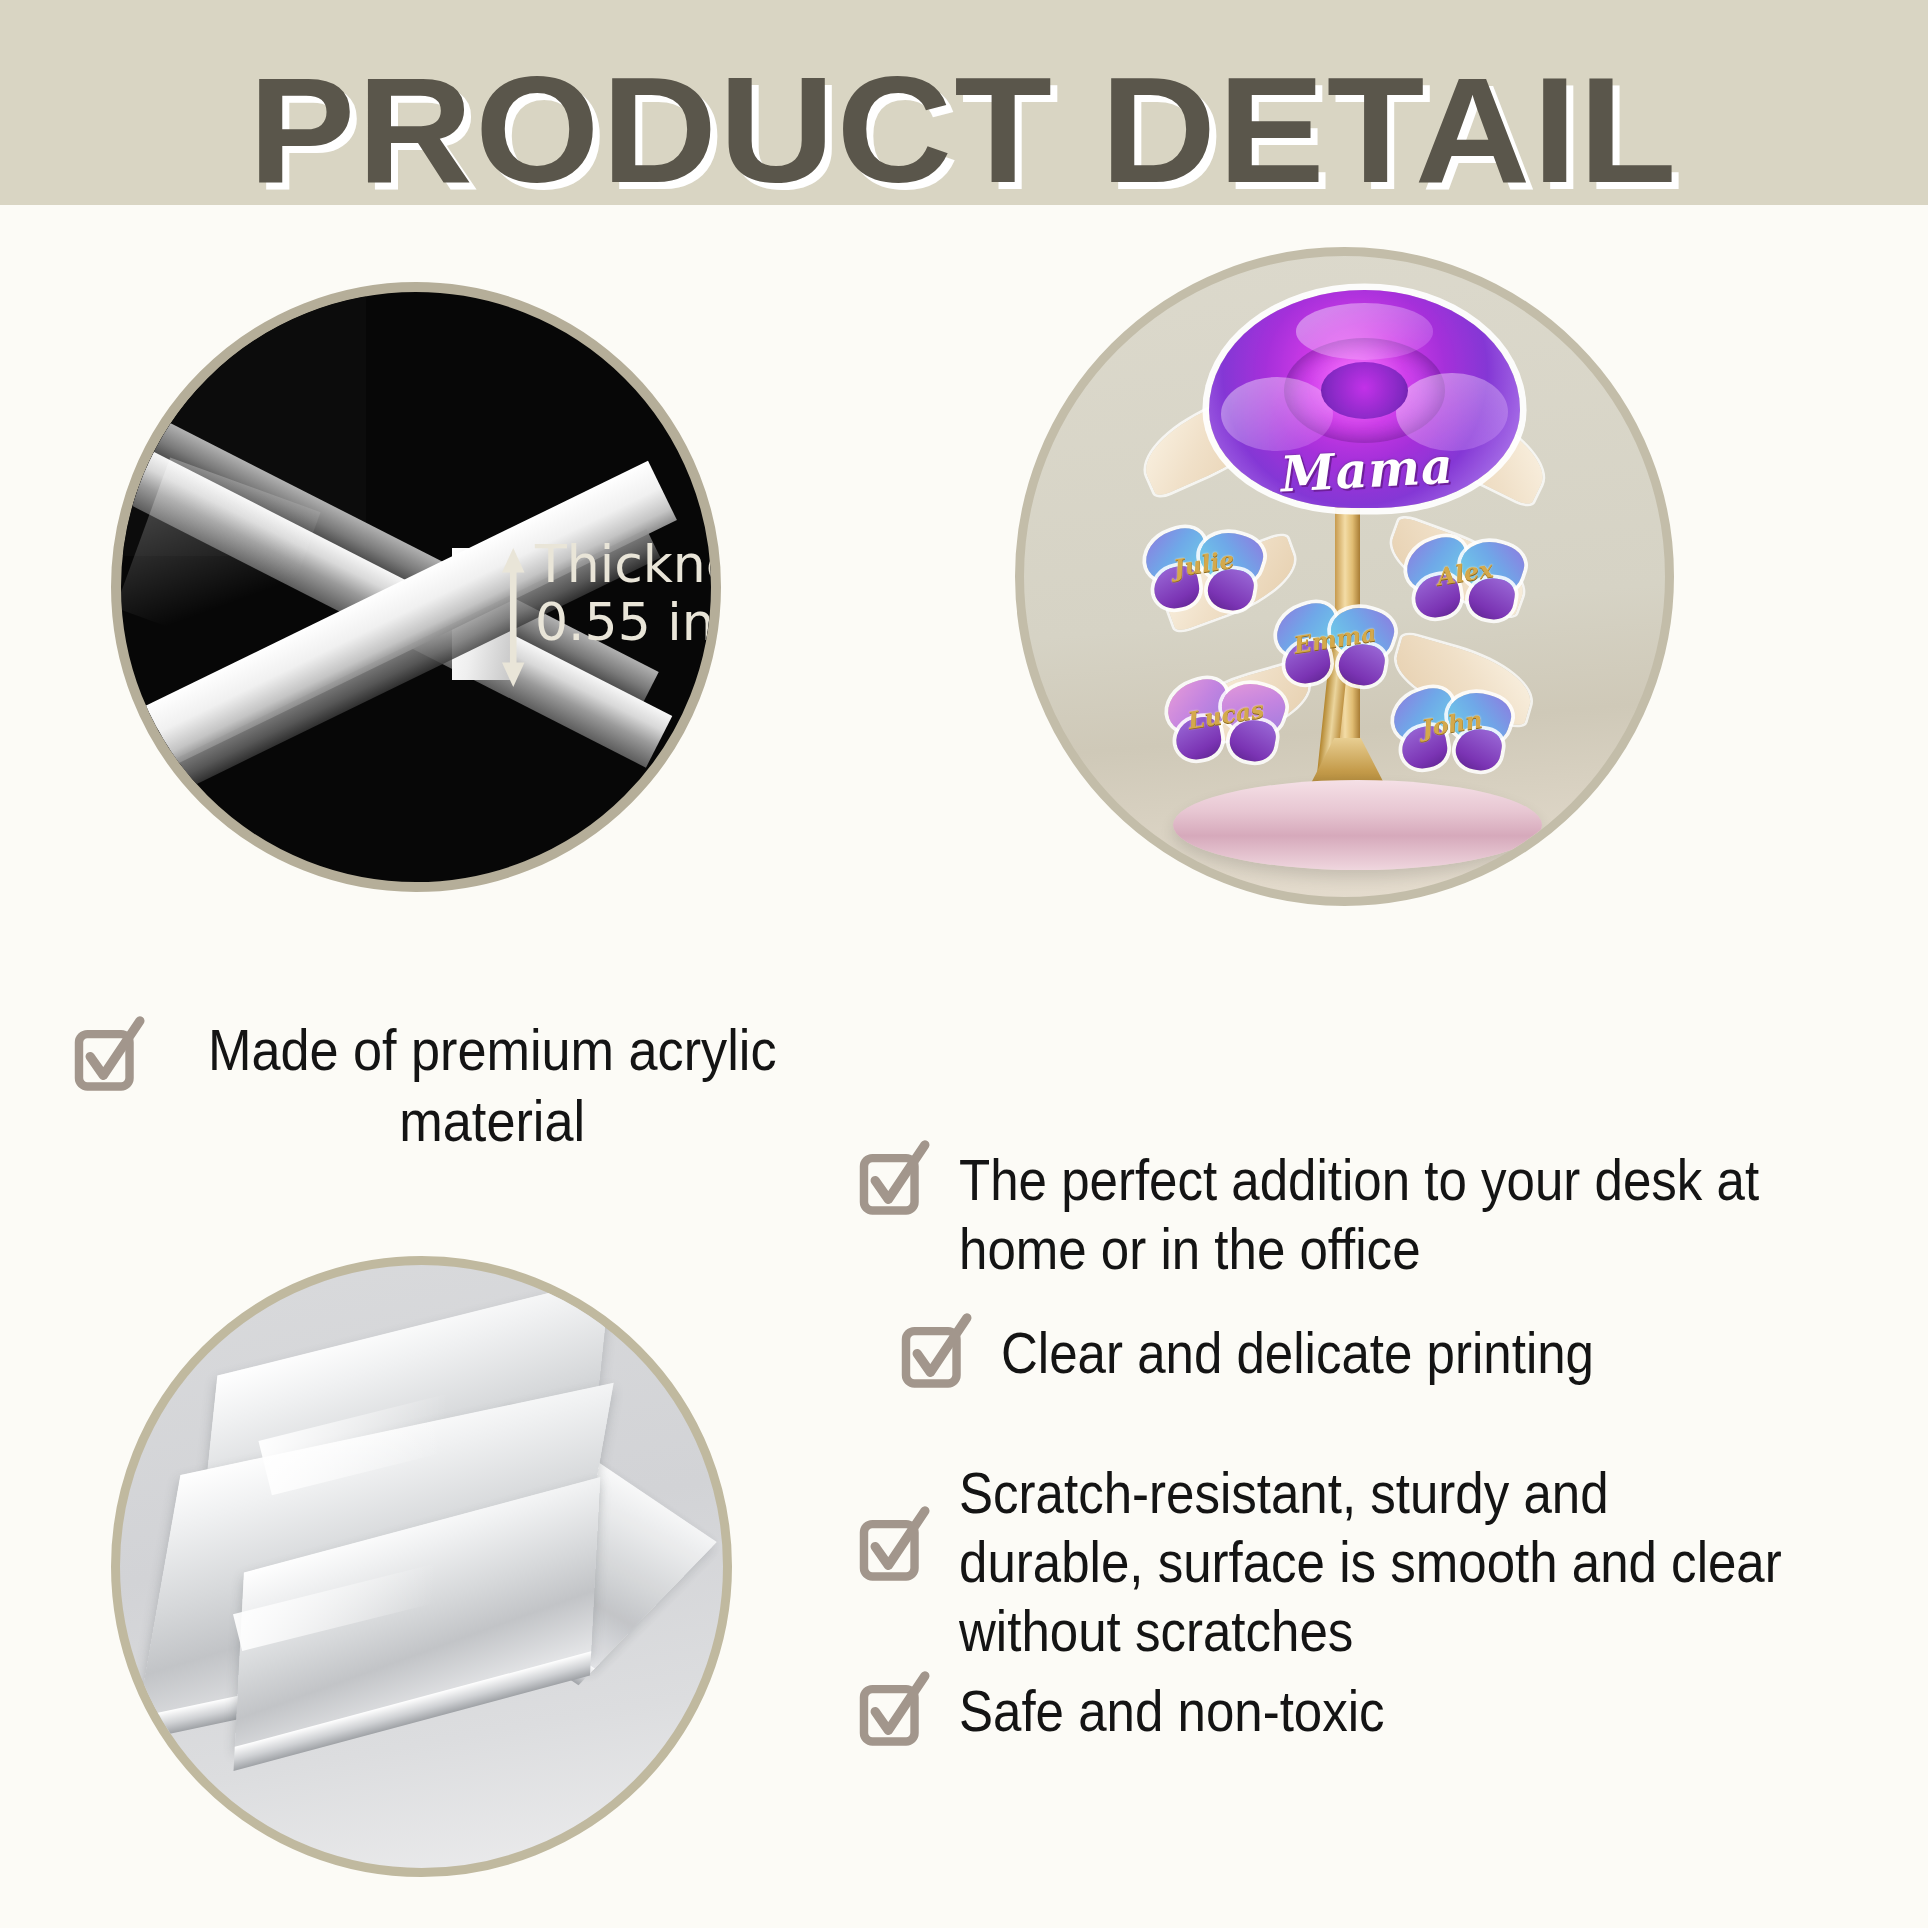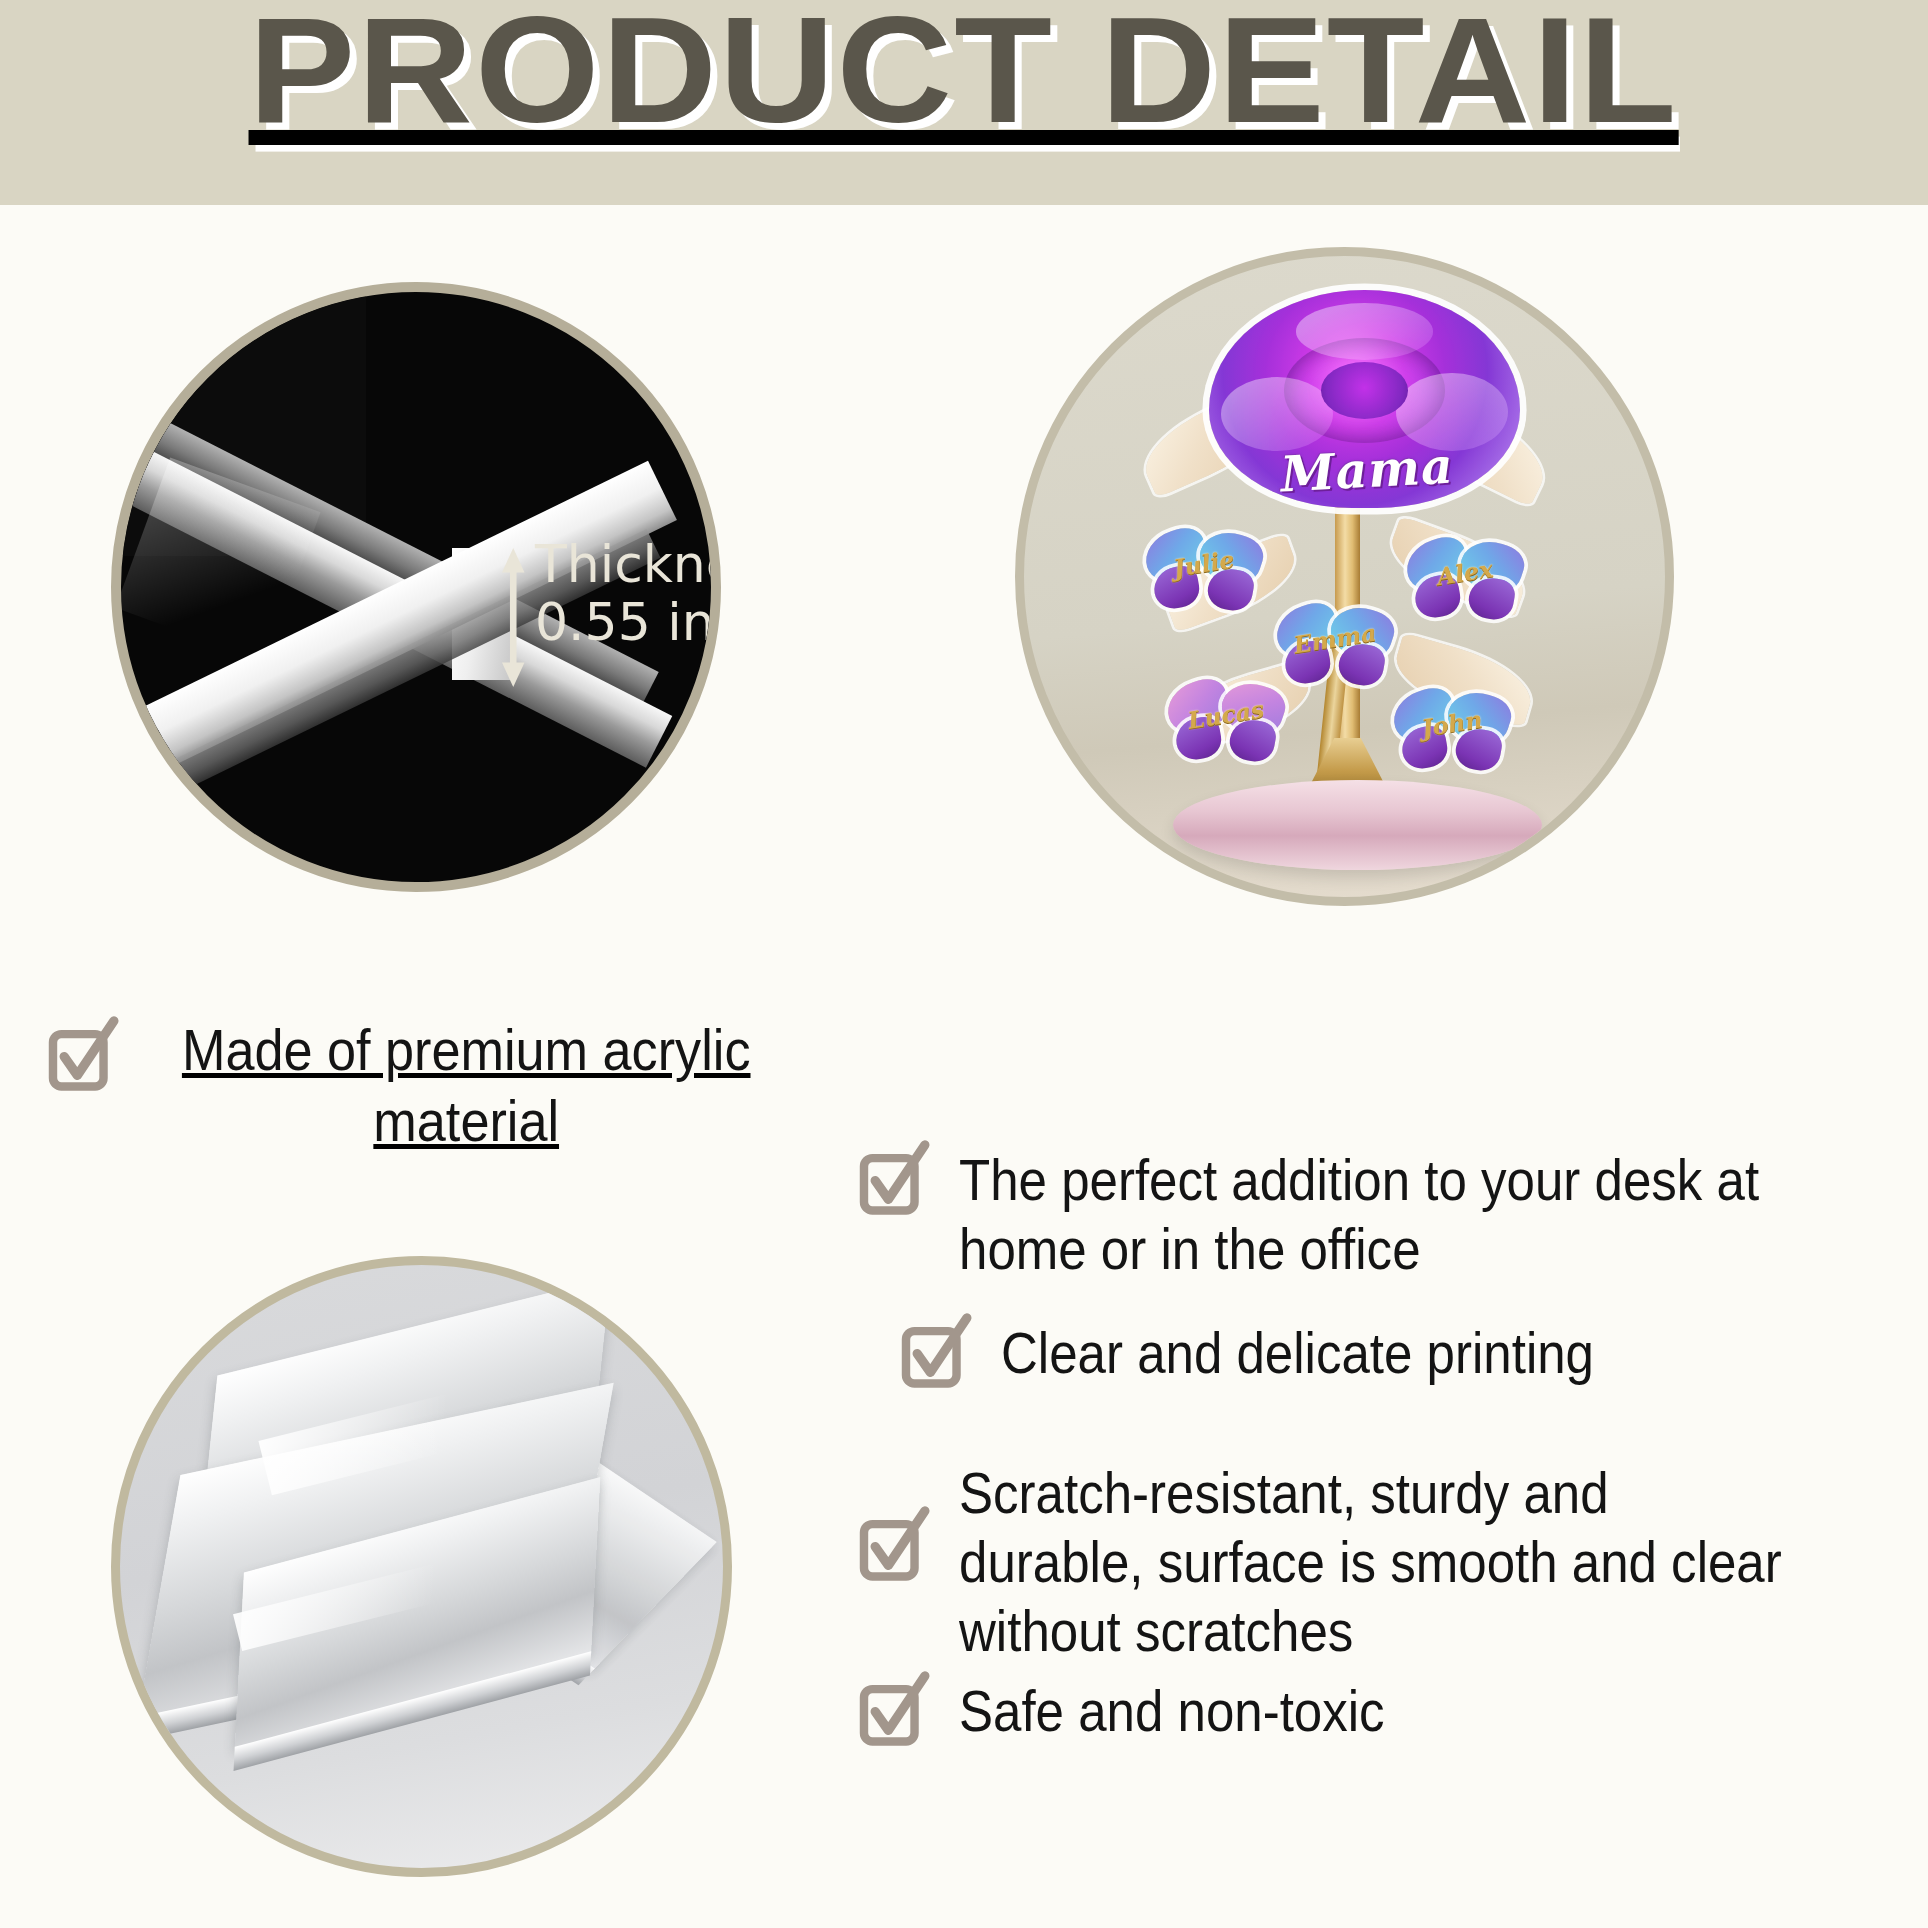--- a/index.html
+++ b/index.html
@@ -7,21 +7,21 @@
     width:1928px;height:1928px;
     background:#FCFBF6;
     font-family:"Liberation Sans", sans-serif;
     overflow:hidden;position:relative;
   }
 
   
   #header-band{
     position:absolute;left:0;top:0;width:1928px;height:205px;
     background:#D9D5C3;
-    display:flex;align-items:flex-start;justify-content:center;text-decoration:underline;
+    display:flex;align-items:flex-end;justify-content:center;
   }
   #page-title{
     font-family:"Liberation Sans", sans-serif;
     font-weight:bold;
     font-size:151px;
     letter-spacing:1.9px;
     color:#5A564B;
     transform:scaleX(1.06);
     text-shadow:6.6px 6.6px 0 #FFFFFF;
     line-height:1;
@@ -207,21 +207,21 @@
   .bullet{position:absolute;display:flex;align-items:flex-start;}
   .chk{position:relative;flex:0 0 auto;width:68px;height:73px;}
   .chk svg{display:block;overflow:visible;}
   .btxt{
     font-family:"Liberation Sans", sans-serif;
     color:#141414;
     transform:scaleX(.88);
     transform-origin:left top;
   }
 
-  #bullet-left{left:48px;top:1015px;width:847px;text-decoration:underline;}
+  #bullet-left{left:74px;top:1015px;width:847px;}
   #bullet-left .chk{margin-top:5.6px;}
   #bullet-left .btxt{
     font-size:58px;line-height:1.22;width:716px;margin-left:28px;
     text-align:center;transform:scaleX(.9);
   }
 
   .rbullet{left:859px;width:1055px;}
   .rbullet .btxt{font-size:58px;line-height:1.19;margin-left:32px;width:1139px;}
   #bullet-r1{top:1145px;}
   #bullet-r2{top:1318px;padding-left:42px;}

